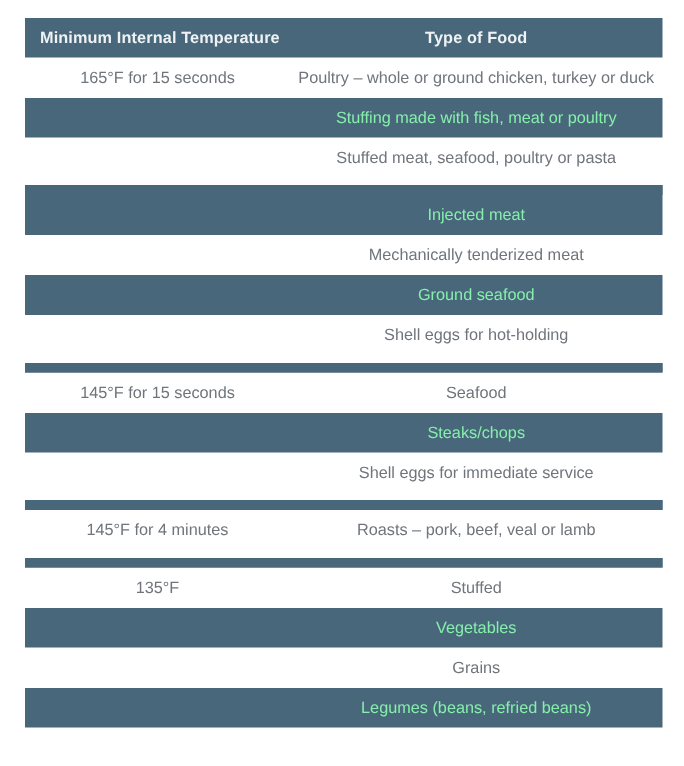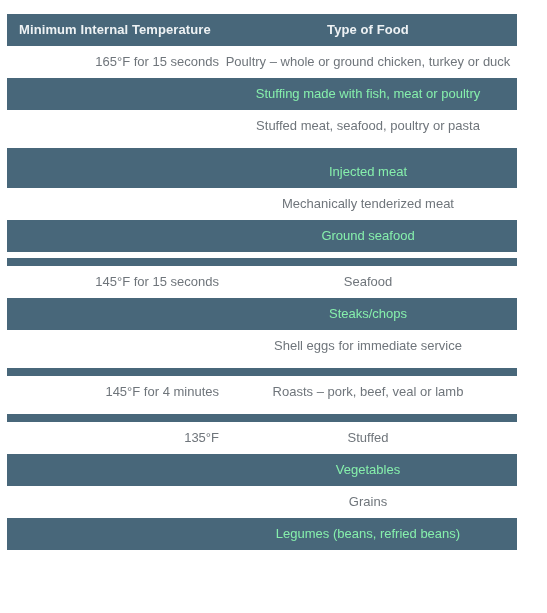--- a/index.html
+++ b/index.html
@@ -16,21 +16,21 @@
 
   #table-wrap {
     position: relative;
     width: 547px;
     height: 613px;
     background: #ffffff;
   }
 
   .tbl {
     position: absolute;
-    left: 7px;
+    left: 20px;
     top: 14px;
     width: 510px;
     border-collapse: collapse;
     table-layout: fixed;
   }
 
   .tbl col.c-temp { width: 212px; }
   .tbl col.c-food { width: 298px; }
 
   .tbl th,
@@ -71,21 +71,21 @@
     color: #6f757b;
   }
   tr.row-dark {
     background: #48677a;
   }
   tr.row-dark td {
     color: #86efac;
   }
 
   td.td-temp {
-    text-align: right;
+    text-align: center;
   }
   td.td-food {
     text-align: center;
   }
 
   
   tr.sep-row td {
     height: 8px;
     line-height: 8px;
     padding: 0;
@@ -140,20 +140,24 @@
           <td class="td-food">Injected meat</td>
         </tr>
         <tr class="row-light">
           <td class="td-temp"></td>
           <td class="td-food">Mechanically tenderized meat</td>
         </tr>
         <tr class="row-dark">
           <td class="td-temp"></td>
           <td class="td-food">Ground seafood</td>
         </tr>
+        <tr class="row-light">
+          <td class="td-temp"></td>
+          <td class="td-food">Shell eggs for hot-holding</td>
+        </tr>
         <tr class="gap-row">
           <td colspan="2"></td>
         </tr>
         <tr class="sep-row">
           <td colspan="2"></td>
         </tr>
         <tr class="row-light">
           <td class="td-temp">145°F for 15 seconds</td>
           <td class="td-food">Seafood</td>
         </tr>

